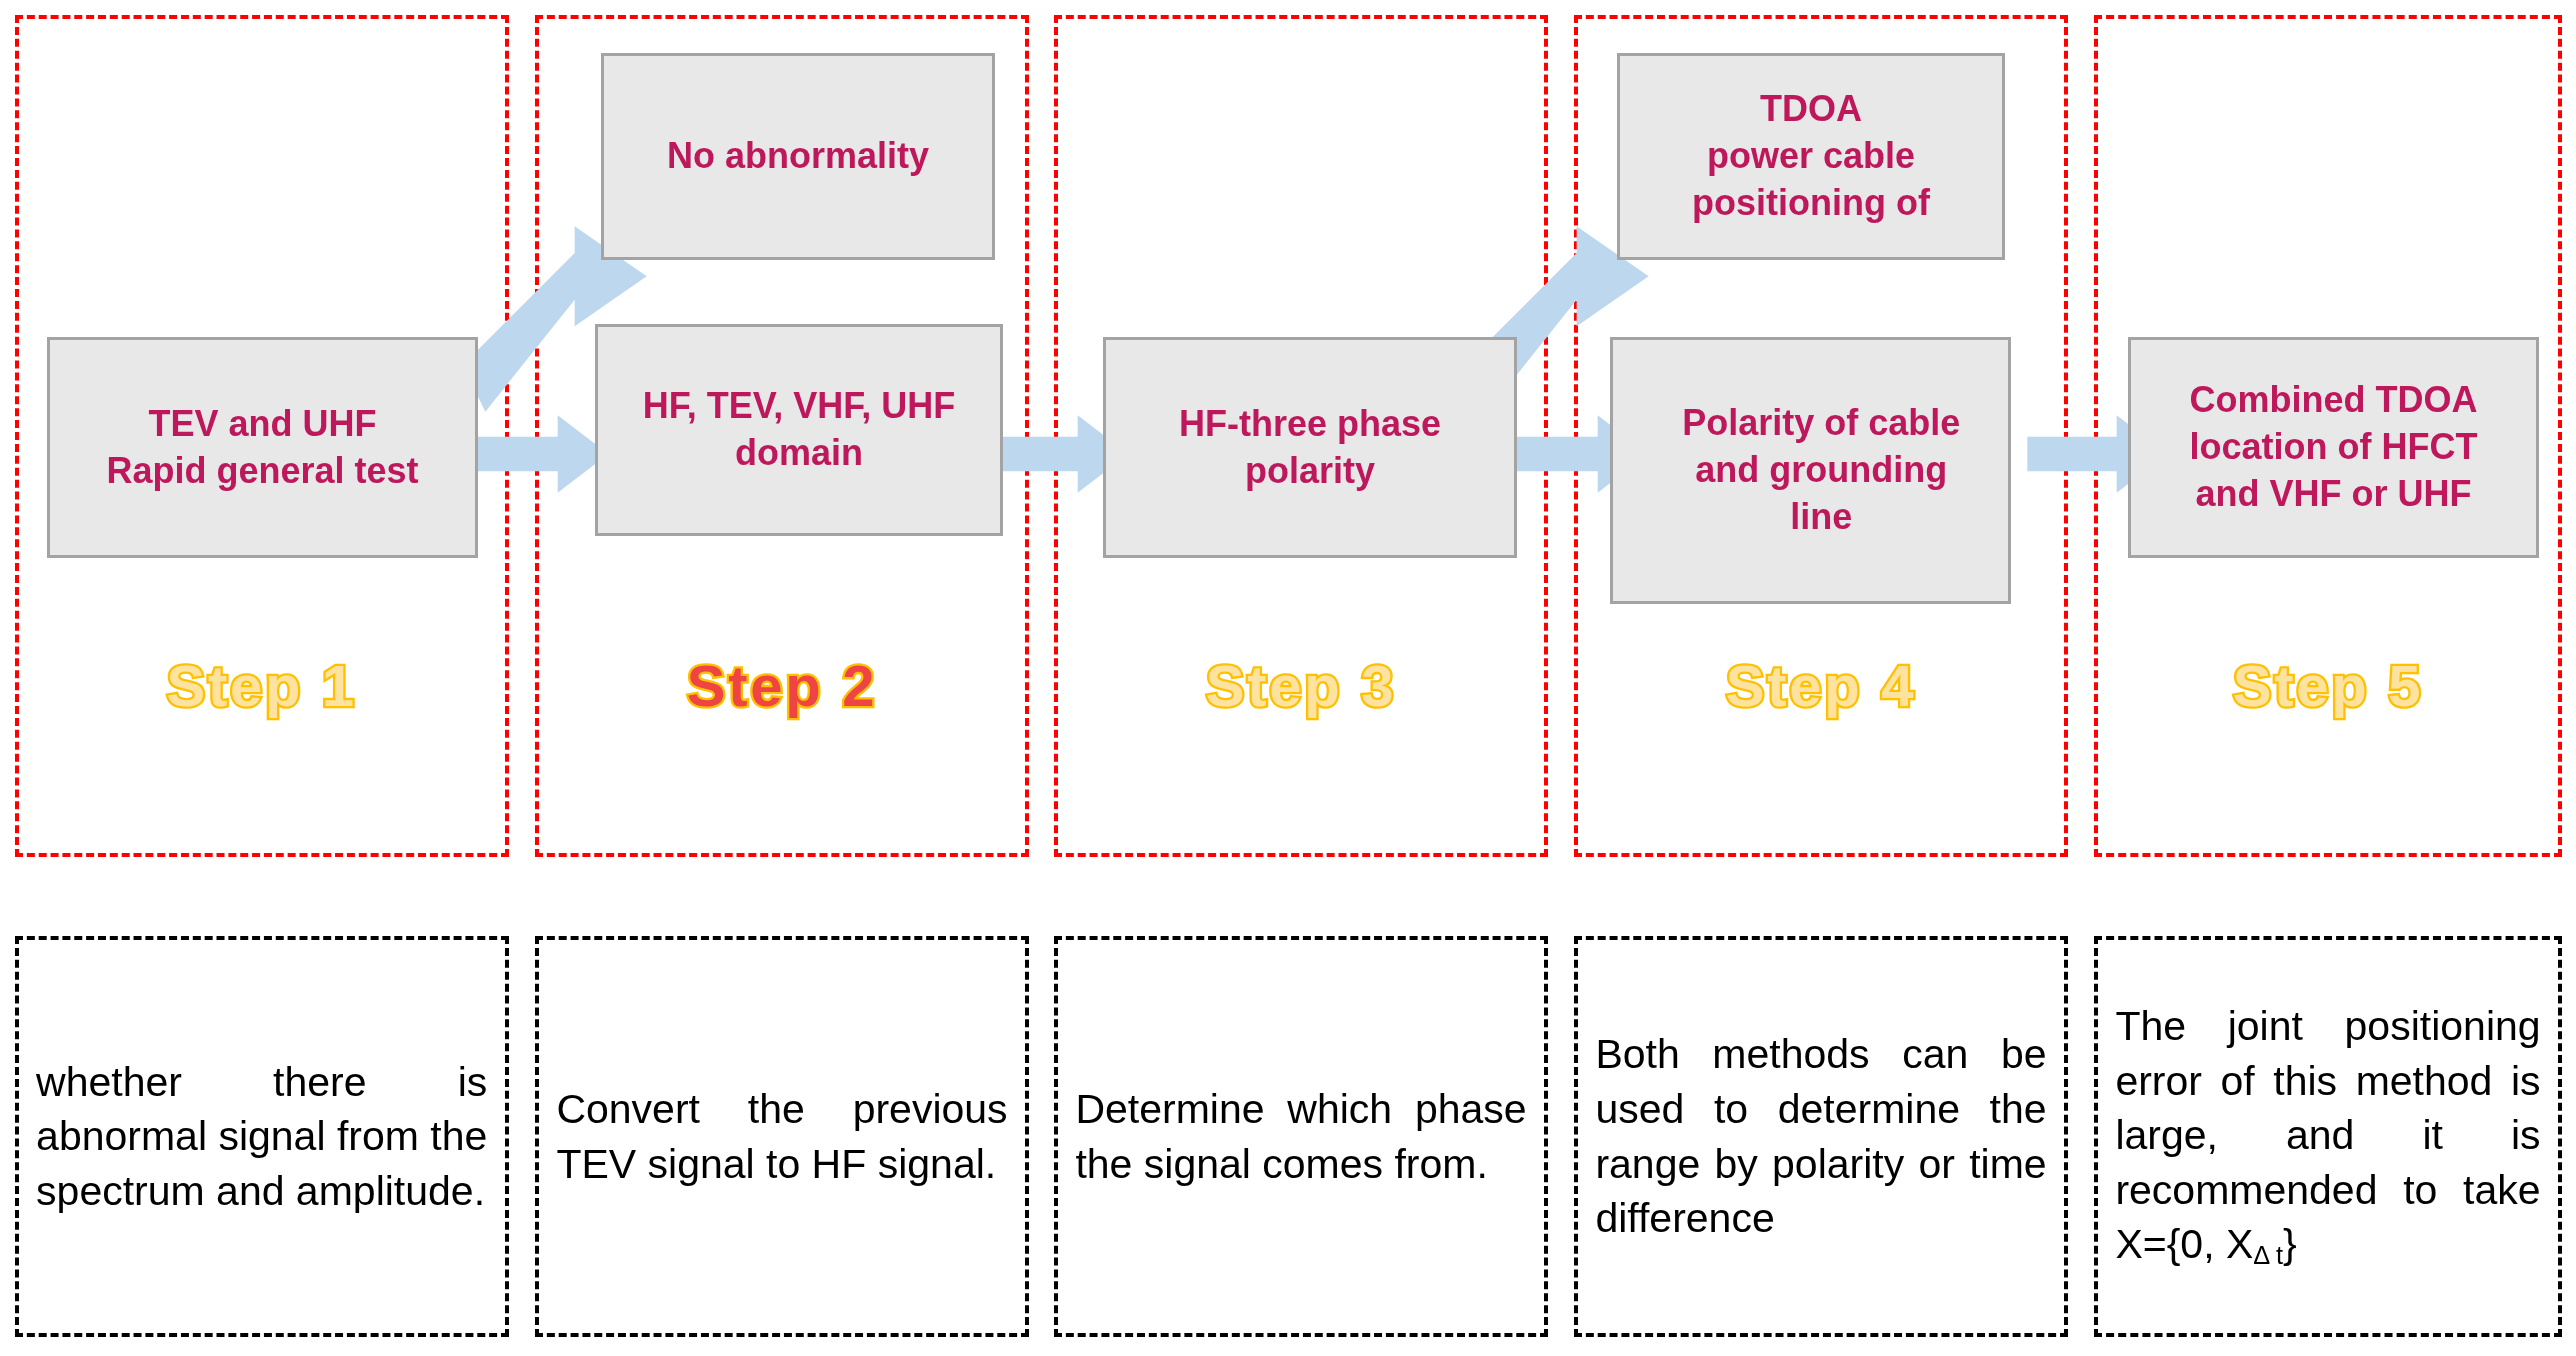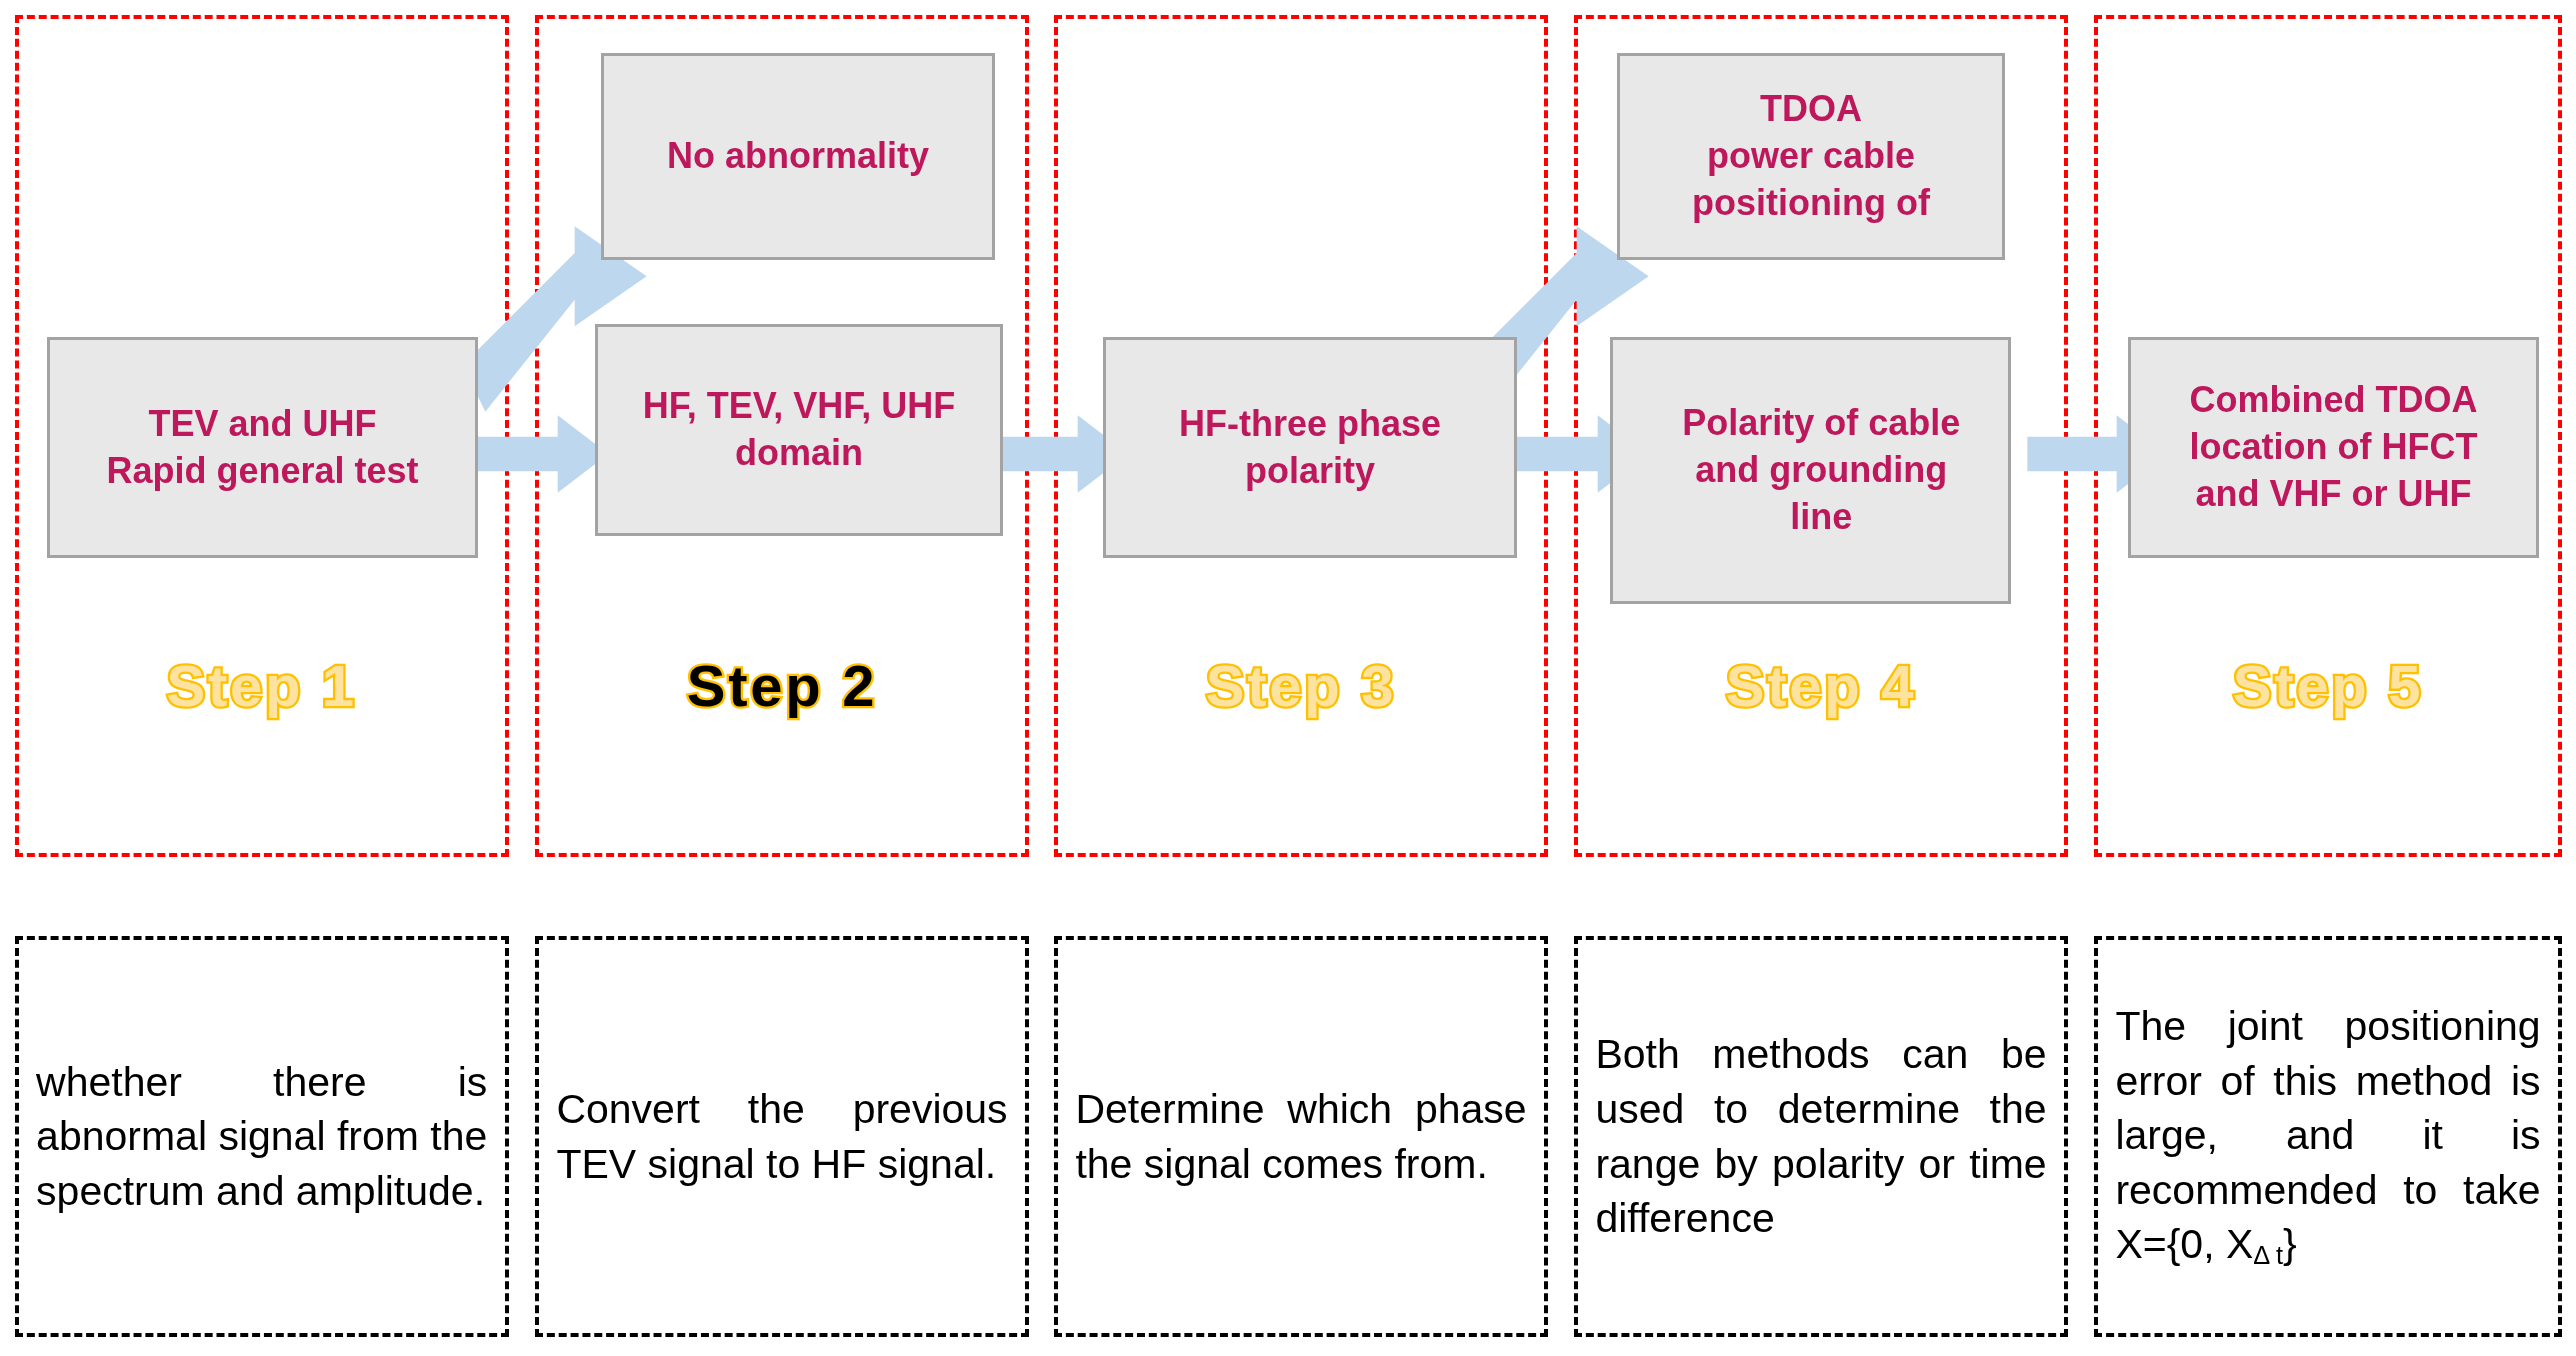--- a/index.html
+++ b/index.html
@@ -51,21 +51,21 @@
     position: absolute;
     font-size: 58px;
     font-weight: bold;
     letter-spacing: 2.7px;
     white-space: nowrap;
     color: #FDE2A0;
     -webkit-text-stroke: 4.7px #FFC000;
     paint-order: stroke fill;
     text-align: center;
   }
-  .step-label.warm { color: #000000; }
+  .step-label.warm { color: #ef4444; }
   .arrow-svg {
     position: absolute;
     overflow: visible;
   }
 
   
   .desc-box {
     position: absolute;
     top: 936px;
     height: 401px;

